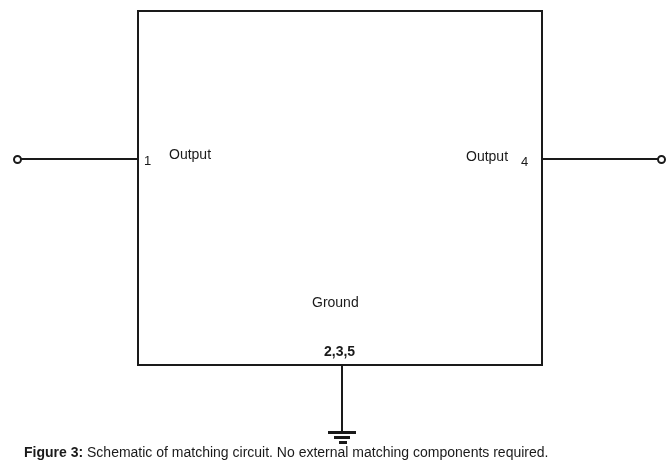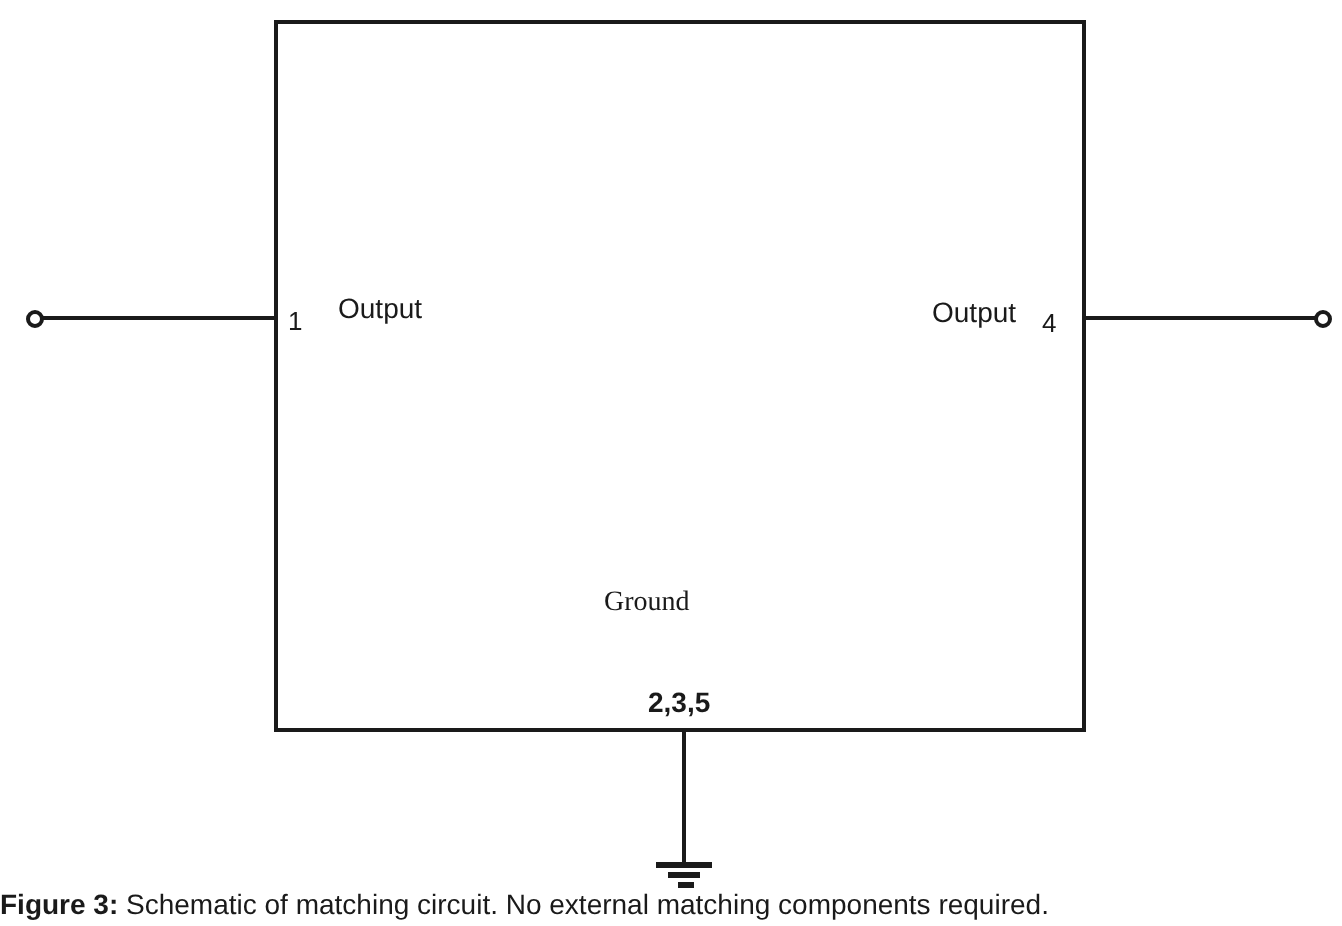--- a/index.html
+++ b/index.html
@@ -65,27 +65,27 @@
     font-size: 14px;
     line-height: 14px;
     color: #1a1a1a;
     white-space: nowrap;
   }
   .lbl-pin { font-size: 13px; line-height: 13px; }
   .lbl-input      { left: 169px; top: 147px; }
   .lbl-pin-input  { left: 144px; top: 154px; }
   .lbl-output     { left: 466px; top: 149px; }
   .lbl-pin-output { left: 521px; top: 155px; }
-  .lbl-ground     { left: 302px; top: 295px; font-family: Liberation Serif, serif; }
+  .lbl-ground     { left: 312px; top: 295px; }
   .lbl-gnd-pins   { left: 324px; top: 344px; font-weight: bold; }
 
   
   .caption {
     position: absolute;
-    left: 0; top: 444px;
+    left: 24px; top: 444px;
     font-size: 14px;
     line-height: 16px;
     color: #1a1a1a;
     white-space: nowrap;
   }
   .caption b { font-weight: bold; }
 </style>
 </head>
 <body>
 

